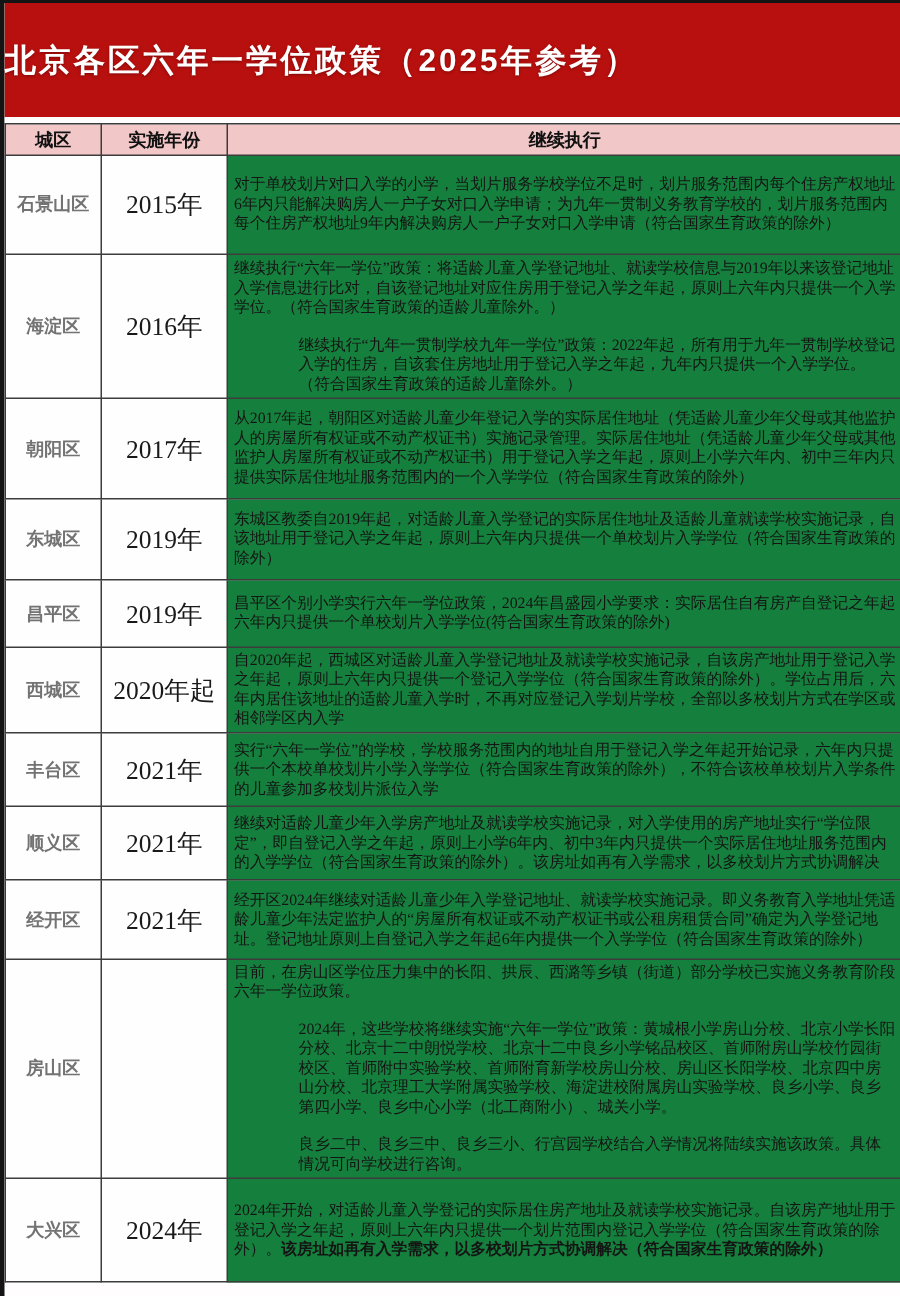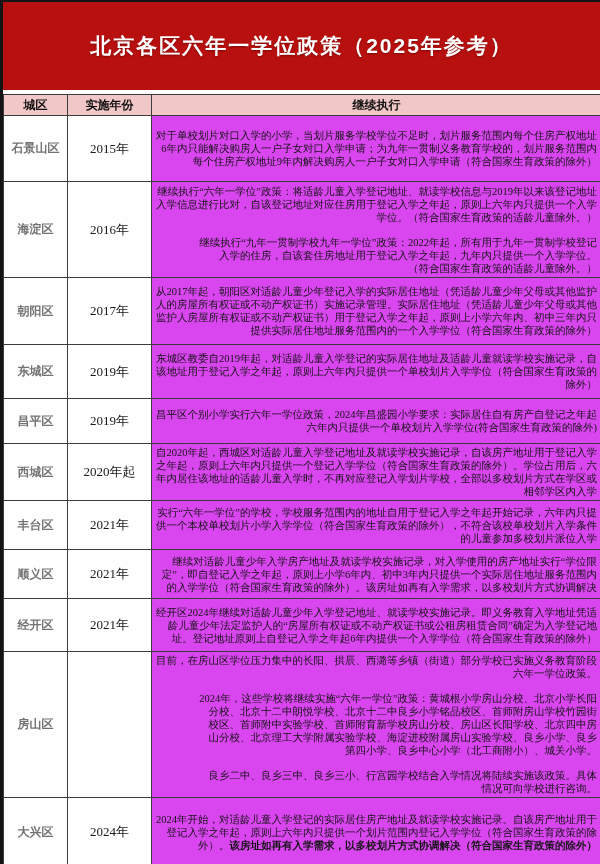--- a/index.html
+++ b/index.html
@@ -4,45 +4,45 @@
 <style>
   * { margin:0; padding:0; box-sizing:border-box; }
   html,body { background:#e9e9e9; }
   body { font-family:"Liberation Sans", sans-serif; }
   .page {
     width:600px; height:864px; margin:0 auto; background:#fffdfd;
     border-left:3px solid #141414; border-top:2px solid #141414;
     overflow:hidden; position:relative;
   }
   .title-band {
-    height:88px; background:#b8100e;
-    display:flex; align-items:center; justify-content:center;
+    height:76px; background:#b8100e;
+    display:flex; align-items:center; justify-content:flex-start;
   }
   .title-band h1 {
     color:#fff; font-size:21px; font-weight:bold; letter-spacing:2px;
     text-shadow:0 1px 2px rgba(80,0,0,.55);
   }
   .gap { height:4px; background:#fffdfd; }
   table { width:100%; border-collapse:collapse; table-layout:fixed; }
   col.c-district { width:64px; }
   col.c-year { width:84px; }
   col.c-notes { width:450px; }
   th, td { border:1px solid #3c3c3c; vertical-align:middle;font-family:Liberation Serif, serif; }
   thead th {
     background:#f2c7c7; color:#111; font-size:12px; font-weight:bold;
     height:21px; text-align:center;
   }
   td.district {
     text-align:center; font-weight:bold; font-size:12px; color:#737373;
     background:#fffefe;
   }
-  td.year { text-align:center; font-size:13px; color:#191919; background:#fffefe; }
+  td.year { text-align:center; font-size:17px; color:#191919; background:#fffefe; }
   td.notes {
     font-size:10.5px; color:#141414; padding:2px 4px; line-height:13px;
-    background:#d946ef; text-align:right;
+    background:#15803d; text-align:left;
   }
   td.notes p + p { margin-top:12px;margin-left:43px; }
   td.notes b { font-weight:bold; }
 </style>
 </head>
 <body>
 
 <div class="page">
 
   <div class="title-band">

